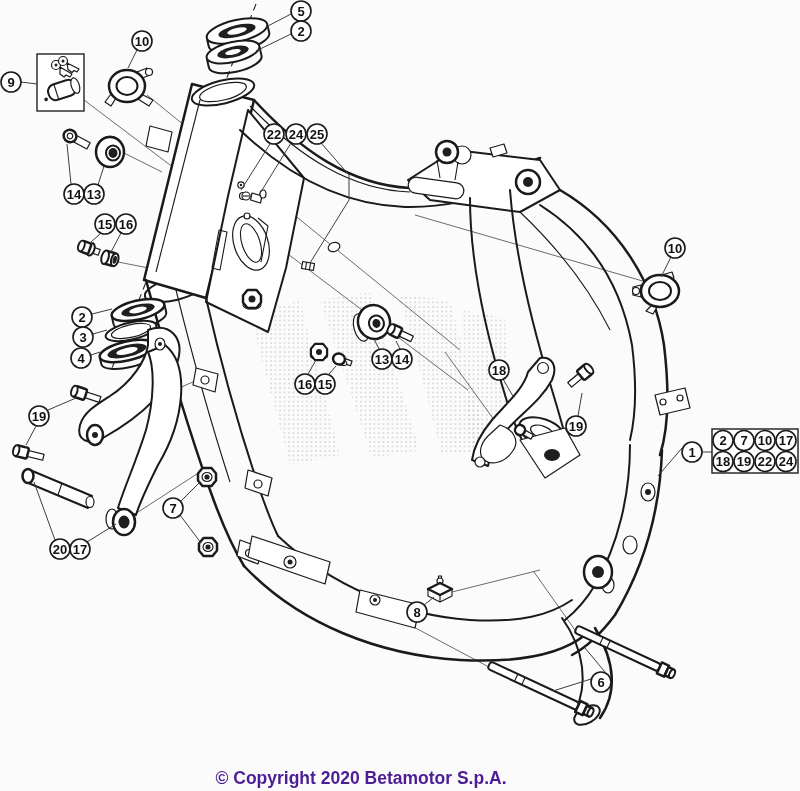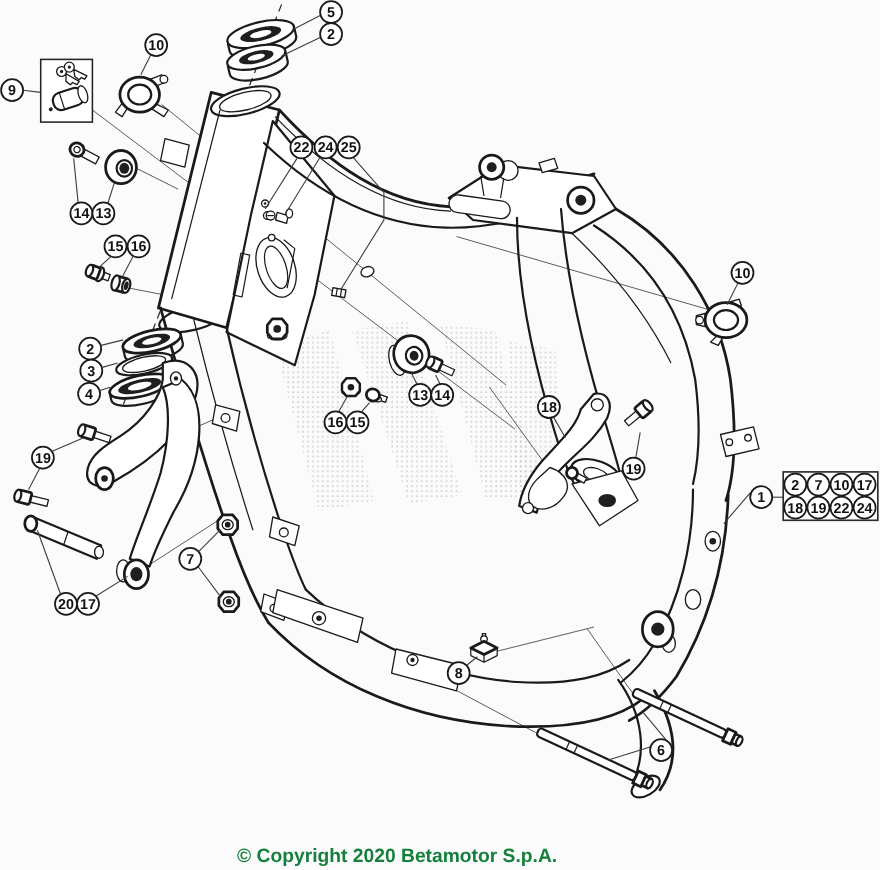--- a/index.html
+++ b/index.html
@@ -13,21 +13,21 @@
   .fw25{fill:#ffffff;stroke:#1a1a1a;stroke-width:2.5;stroke-linejoin:round;}
   .fwt{fill:#ffffff;stroke:#1a1a1a;stroke-width:1.2;stroke-linejoin:round;}
   .dk{fill:#1f1f1f;stroke:none;}
   .leader{fill:none;stroke:#3d3d3d;stroke-width:1;}
   .ref{fill:none;stroke:#5a5a5a;stroke-width:0.9;}
   .axis{fill:none;stroke:#2a2a2a;stroke-width:1.1;stroke-dasharray:7 5;}
   .co{fill:#ffffff;stroke:#1a1a1a;stroke-width:1.6;}
   .cotext{font:600 13px "Liberation Sans",sans-serif;fill:#111;text-anchor:middle;}
   .legendrect{fill:#ffffff;stroke:#2a2a2a;stroke-width:1.5;}
   .copyright{position:absolute;top:768px;left:361px;transform:translateX(-50%);
-     font-size:17.5px;font-weight:700;color:#15803d;white-space:nowrap;}
+     font-size:17.5px;font-weight:700;color:#4c1d95;white-space:nowrap;}
 </style>
 </head>
 <body>
 
 <div class="stage">
 <svg width="800" height="791" viewBox="0 0 800 791">
   <defs>
     <pattern id="dots" width="4.5" height="4.5" patternUnits="userSpaceOnUse">
       <circle cx="1" cy="1" r="0.85" fill="#c2c2c2"></circle>
     </pattern>

